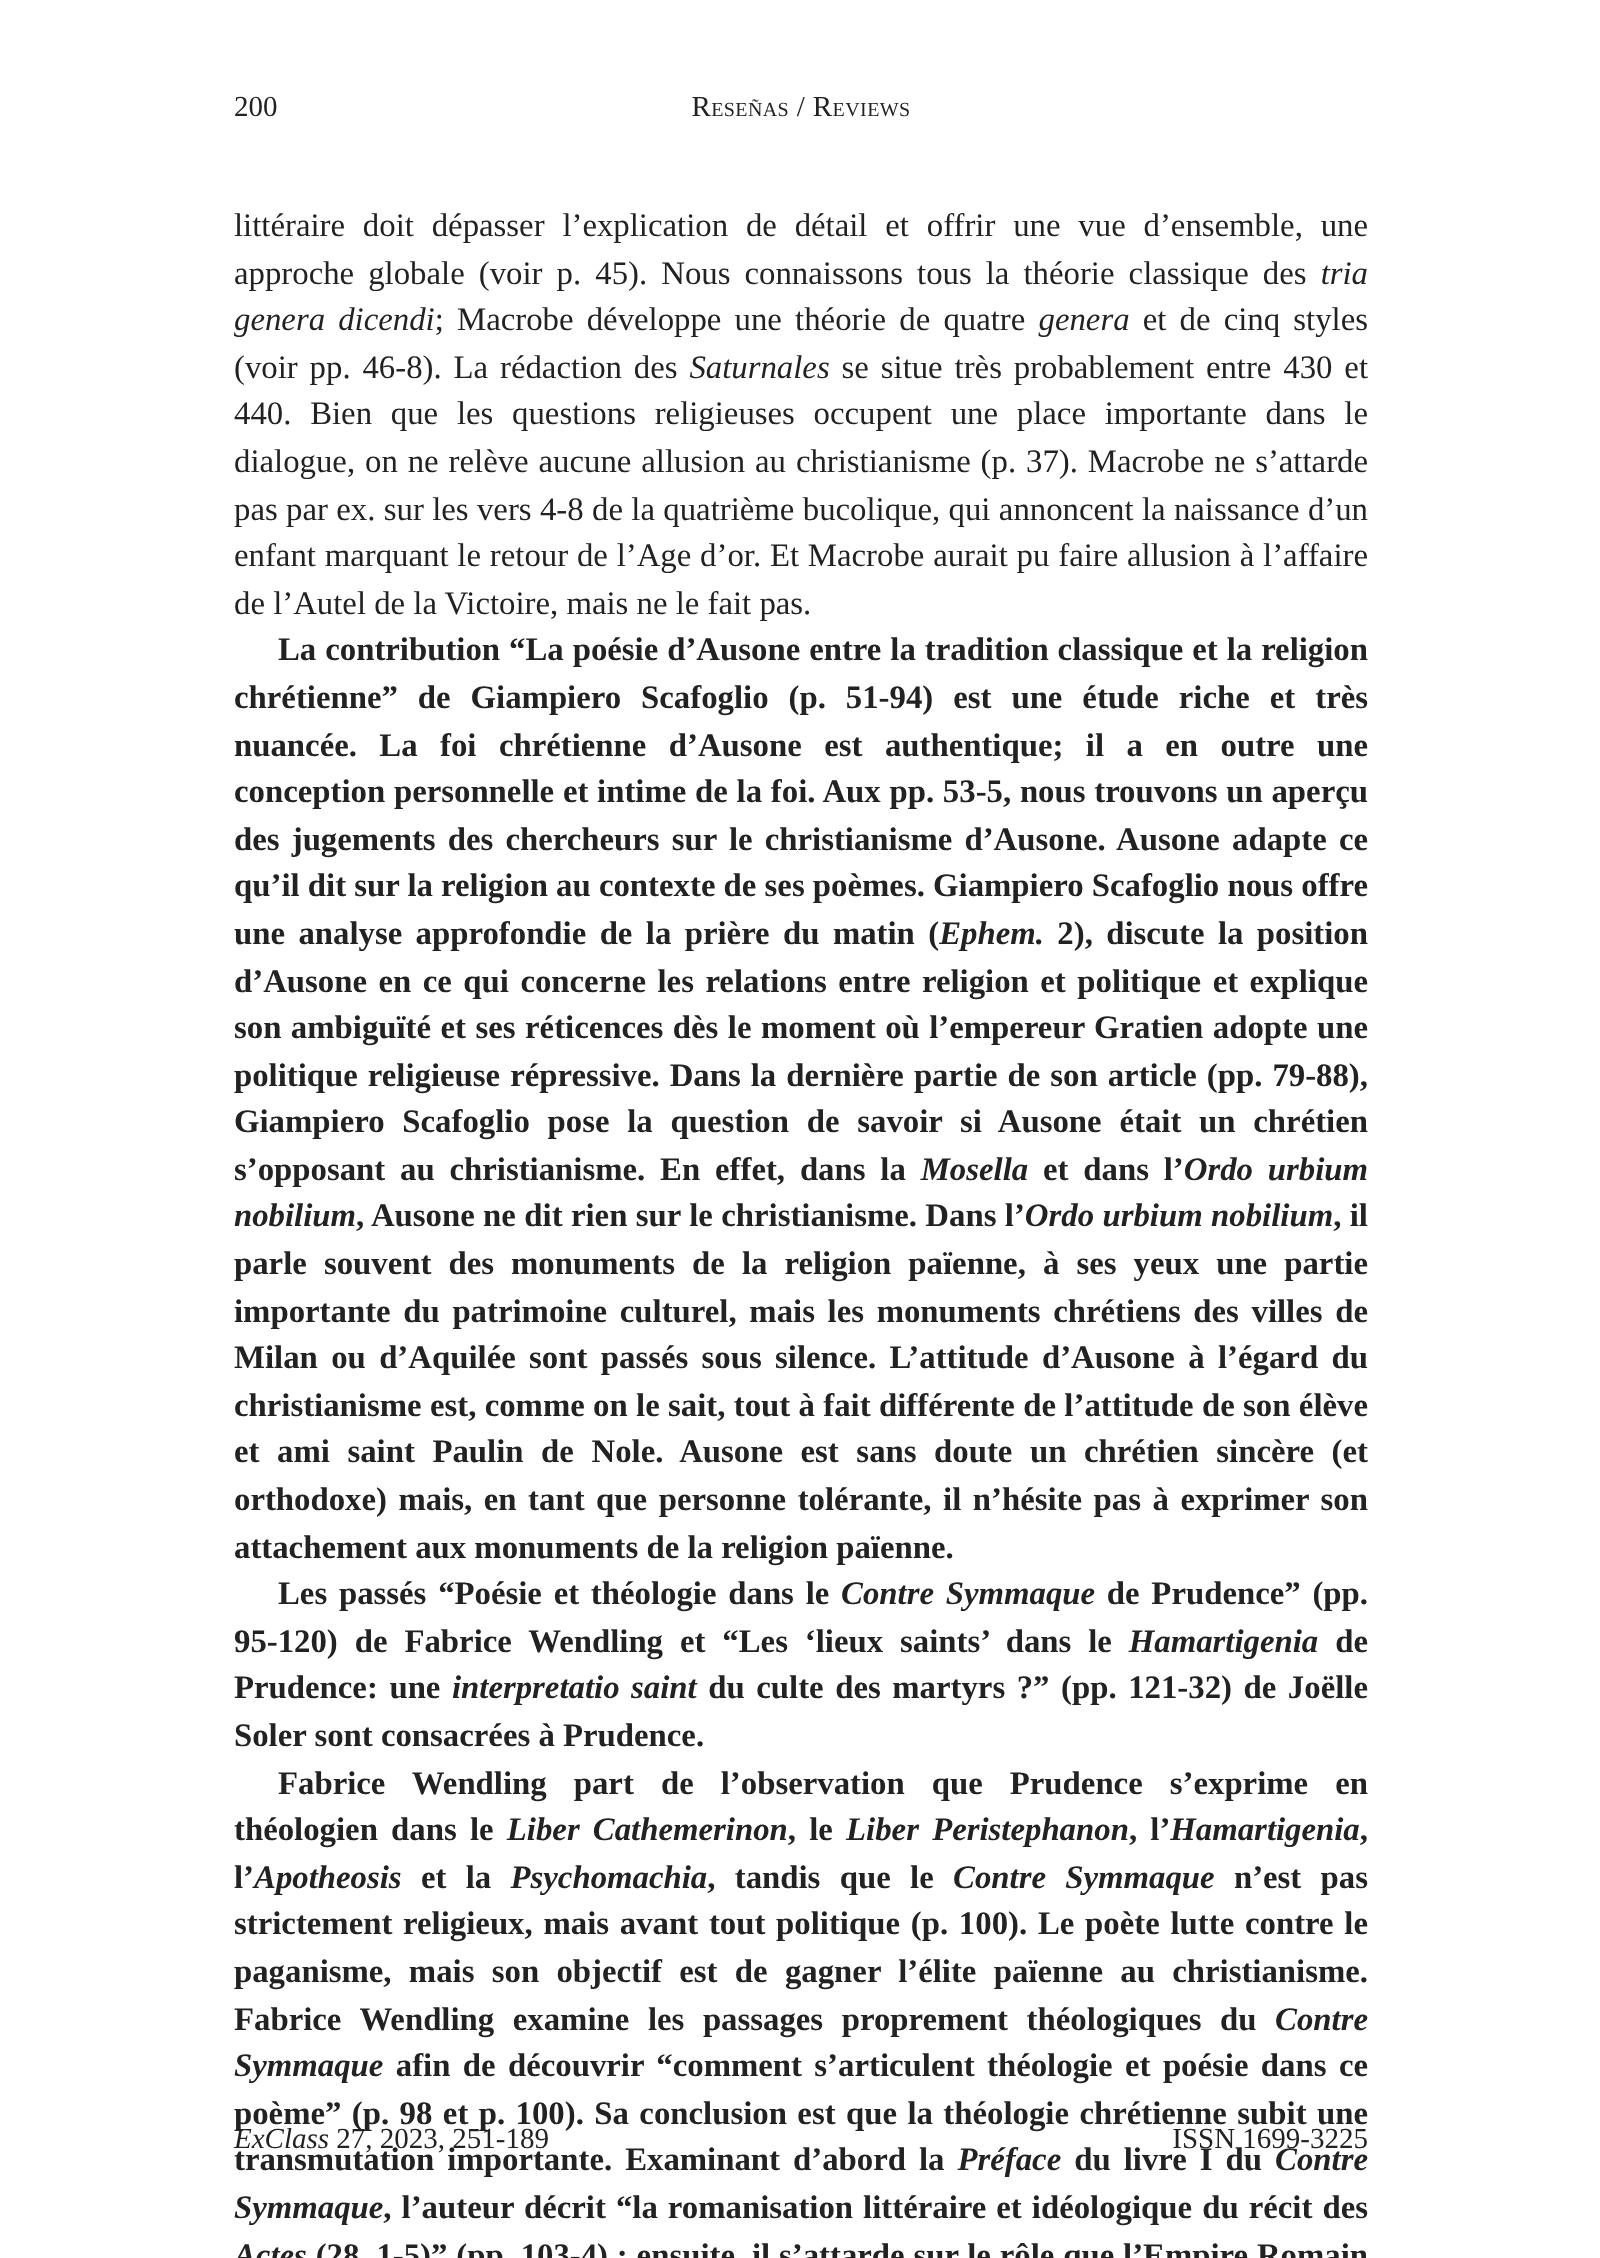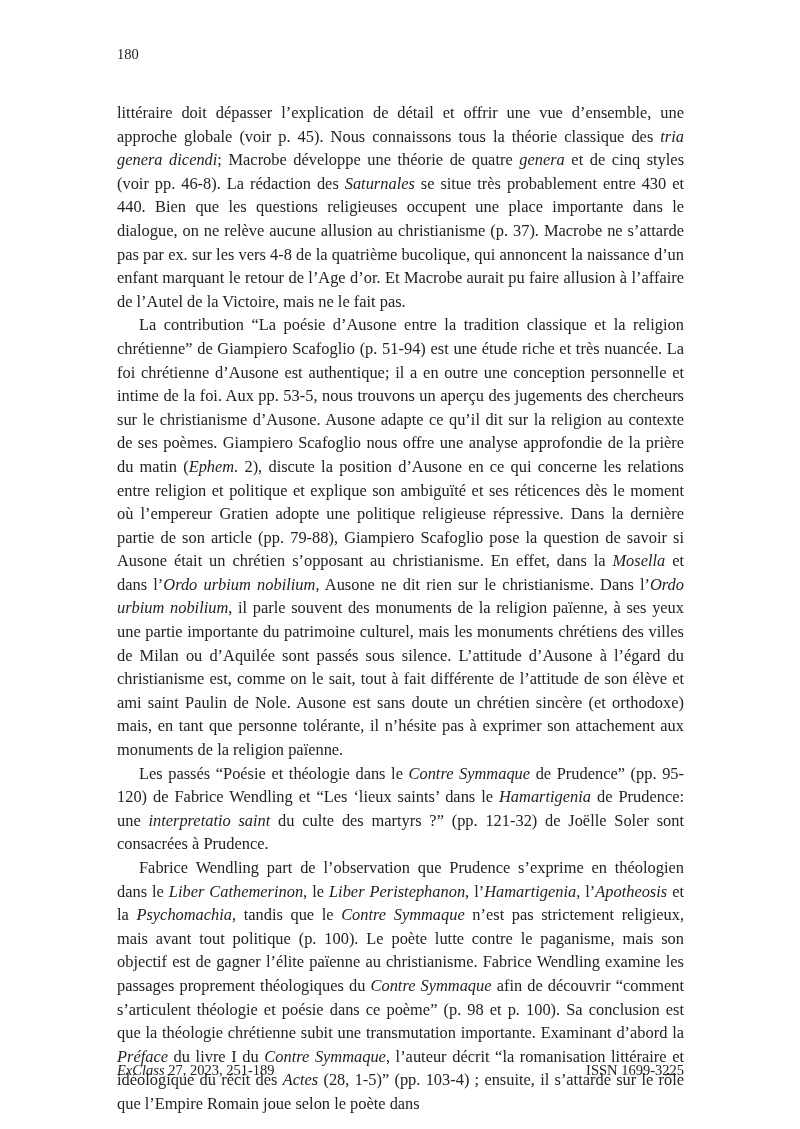--- a/index.html
+++ b/index.html
@@ -6,32 +6,33 @@
   body { width: 800px; height: 1129px; position: relative; overflow: hidden;
          font-family: "Liberation Serif", "DejaVu Serif", serif; color: #222; }
   .running-head { position: absolute; top: 46px; left: 117px; width: 567px; height: 20px;
                   font-size: 14.5px; }
   .page-num { position: absolute; left: 0; top: 0; }
   .head-title { position: absolute; left: 0; right: 0; top: 0; text-align: center;
                 font-variant: small-caps; letter-spacing: 0.2px; }
   .body-text { position: absolute; top: 101px; left: 117px; width: 567px;
                font-size: 16.4px; line-height: 23.6px; text-align: justify; }
   .body-text p { margin: 0; text-indent: 0; }
-  .body-text p.indent { text-indent: 22px; }
+  .body-text p.indent { text-indent: 22px; font-weight: bold; }
   .body-text em { font-style: italic; }
   .footer { position: absolute; top: 1062px; left: 117px; width: 567px; height: 20px;
             font-size: 14.5px; }
   .footer-left { position: absolute; left: 0; top: 0; }
   .footer-right { position: absolute; right: 0; top: 0; }
 </style>
 </head>
 <body>
 
 <div class="running-head">
-  <span class="page-num">180</span>
+  <span class="page-num">200</span>
+  <span class="head-title">Reseñas / Reviews</span>
 </div>
 
 <div class="body-text" id="body-text">
     <p class=""><span>littéraire doit dépasser l’explication de détail et offrir une vue d’ensemble, une approche globale (voir p. 45). Nous connaissons tous la théorie classique des </span><em>tria genera dicendi</em><span>; Macrobe développe une théorie de quatre </span><em>genera</em><span> et de cinq styles (voir pp. 46-8). La rédaction des </span><em>Saturnales</em><span> se situe très probablement entre 430 et 440. Bien que les questions religieuses occupent une place importante dans le dialogue, on ne relève aucune allusion au christianisme (p. 37). Macrobe ne s’attarde pas par ex. sur les vers 4-8 de la quatrième bucolique, qui annoncent la naissance d’un enfant marquant le retour de l’Age d’or. Et Macrobe aurait pu faire allusion à l’affaire de l’Autel de la Victoire, mais ne le fait pas.</span></p>
     <p class="indent"><span>La contribution “La poésie d’Ausone entre la tradition classique et la religion chrétienne” de Giampiero Scafoglio (p. 51-94) est une étude riche et très nuancée. La foi chrétienne d’Ausone est authentique; il a en outre une conception personnelle et intime de la foi. Aux pp. 53-5, nous trouvons un aperçu des jugements des chercheurs sur le christianisme d’Ausone. Ausone adapte ce qu’il dit sur la religion au contexte de ses poèmes. Giampiero Scafoglio nous offre une analyse approfondie de la prière du matin (</span><em>Ephem.</em><span> 2), discute la position d’Ausone en ce qui concerne les relations entre religion et politique et explique son ambiguïté et ses réticences dès le moment où l’empereur Gratien adopte une politique religieuse répressive. Dans la dernière partie de son article (pp. 79-88), Giampiero Scafoglio pose la question de savoir si Ausone était un chrétien s’opposant au christianisme. En effet, dans la </span><em>Mosella</em><span> et dans l’</span><em>Ordo urbium nobilium</em><span>, Ausone ne dit rien sur le christianisme. Dans l’</span><em>Ordo urbium nobilium</em><span>, il parle souvent des monuments de la religion païenne, à ses yeux une partie importante du patrimoine culturel, mais les monuments chrétiens des villes de Milan ou d’Aquilée sont passés sous silence. L’attitude d’Ausone à l’égard du christianisme est, comme on le sait, tout à fait différente de l’attitude de son élève et ami saint Paulin de Nole. Ausone est sans doute un chrétien sincère (et orthodoxe) mais, en tant que personne tolérante, il n’hésite pas à exprimer son attachement aux monuments de la religion païenne.</span></p>
     <p class="indent"><span>Les passés “Poésie et théologie dans le </span><em>Contre Symmaque</em><span> de Prudence” (pp. 95-120) de Fabrice Wendling et “Les ‘lieux saints’ dans le </span><em>Hamartigenia</em><span> de Prudence: une </span><em>interpretatio saint</em><span> du culte des martyrs ?” (pp. 121-32) de Joëlle Soler sont consacrées à Prudence.</span></p>
     <p class="indent"><span>Fabrice Wendling part de l’observation que Prudence s’exprime en théologien dans le </span><em>Liber Cathemerinon</em><span>, le </span><em>Liber Peristephanon</em><span>, l’</span><em>Hamartigenia</em><span>, l’</span><em>Apotheosis</em><span> et la </span><em>Psychomachia</em><span>, tandis que le </span><em>Contre Symmaque</em><span> n’est pas strictement religieux, mais avant tout politique (p. 100). Le poète lutte contre le paganisme, mais son objectif est de gagner l’élite païenne au christianisme. Fabrice Wendling examine les passages proprement théologiques du </span><em>Contre Symmaque</em><span> afin de découvrir “comment s’articulent théologie et poésie dans ce poème” (p. 98 et p. 100). Sa conclusion est que la théologie chrétienne subit une transmutation importante. Examinant d’abord la </span><em>Préface</em><span> du livre I du </span><em>Contre Symmaque</em><span>, l’auteur décrit “la romanisation littéraire et idéologique du récit des </span><em>Actes</em><span> (28, 1-5)” (pp. 103-4) ; ensuite, il s’attarde sur le rôle que l’Empire Romain joue selon le poète dans</span></p>
   </div>
 
 <div class="footer">

